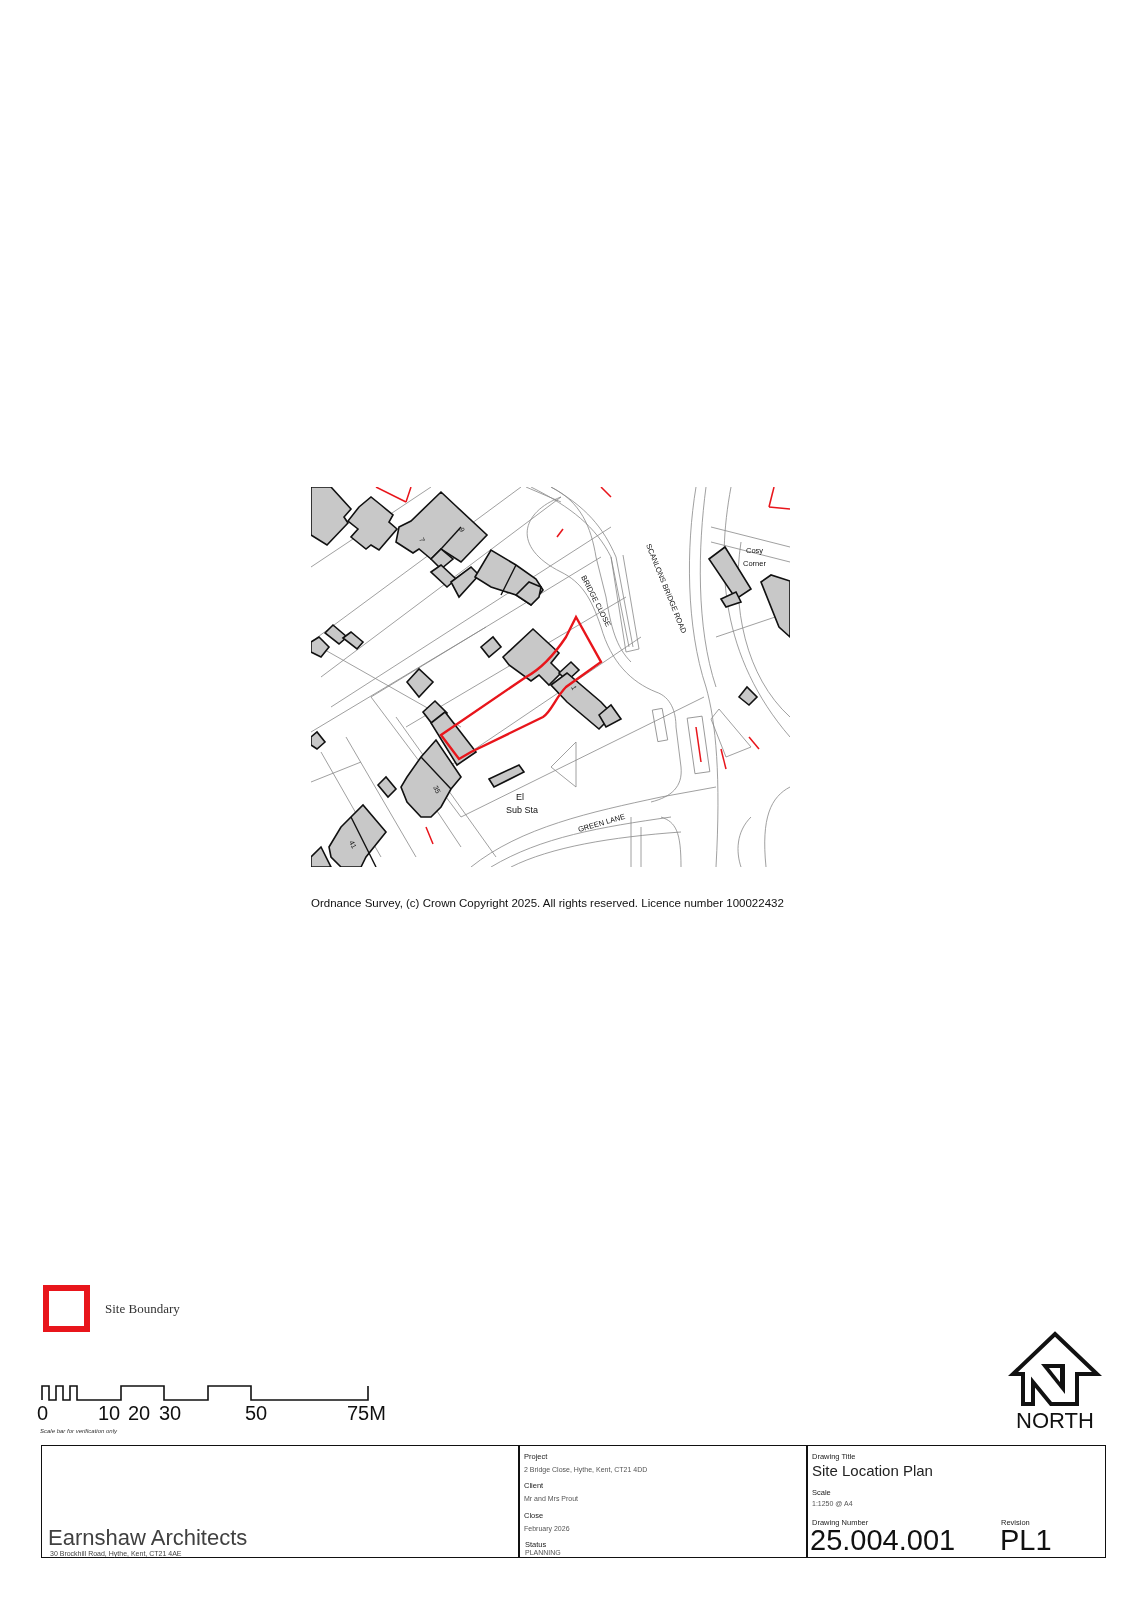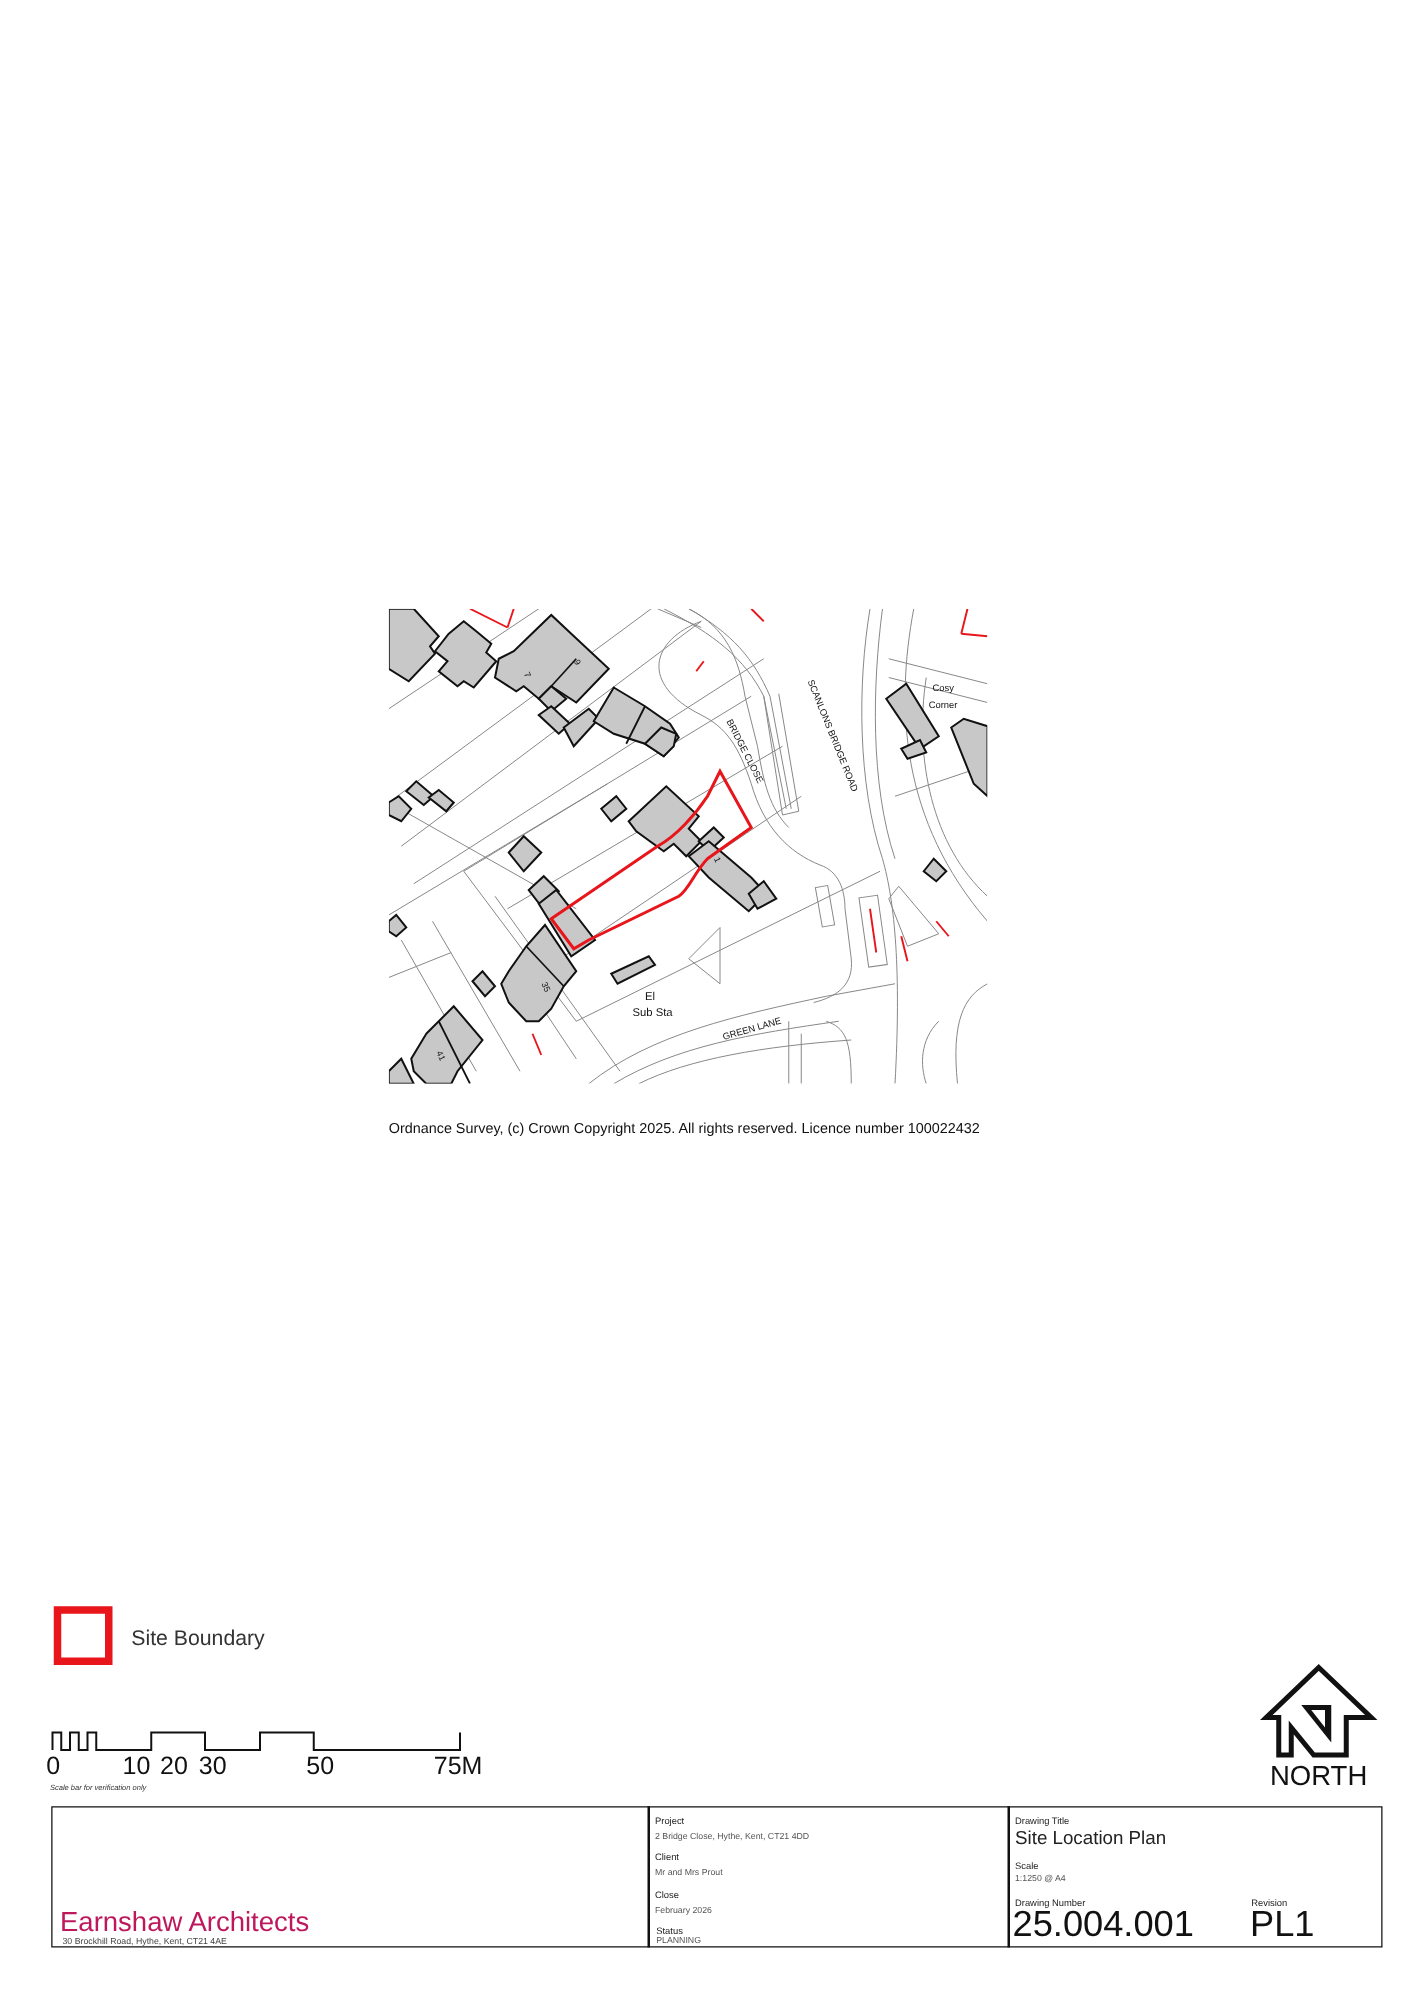--- a/index.html
+++ b/index.html
@@ -2,30 +2,30 @@
 <html><head>
 <meta charset="utf-8">
 <style>
   html, body { margin:0; padding:0; background:#ffffff; }
   body { width:1130px; height:1600px; position:relative; overflow:hidden; font-family:"Liberation Sans", sans-serif; color:#111; }
   .abs { position:absolute; }
   #map { position:absolute; left:311px; top:487px; width:479px; height:380px; overflow:hidden; }
   #map svg { display:block; }
   .copyright { left:311px; top:897px; font-size:11.5px; color:#111; white-space:nowrap; }
   .legend-box { left:43px; top:1285px; width:47px; height:47px; box-sizing:border-box; border:6px solid #e8151b; }
-  .legend-label { left:105px; top:1301px; font-size:17px; color:#333; }
+  .legend-label { left:105px; top:1301px; font-size:13px; color:#333;font-family:Liberation Serif, serif; }
   .scalebar { left:38px; top:1383px; }
   .scale-lbl { top:1402px; font-size:20px; color:#111; }
   .scale-note { left:40px; top:1428px; font-size:6px; font-style:italic; color:#333; }
   .north { left:1005px; top:1330px; }
   .north-label { left:1016px; top:1408px; font-size:22px; color:#111; }
   .titleblock { left:41px; top:1445px; width:1065px; height:113px; box-sizing:border-box; border:1.5px solid #111; }
   .tb-div1 { left:518px; top:1445px; width:1.5px; height:113px; background:#111; }
   .tb-div2 { left:806px; top:1445px; width:1.5px; height:113px; background:#111; }
-  .company { left:48px; top:1525px; font-size:22px; color:#be185d; }
+  .company { left:48px; top:1525px; font-size:22px; color:#404040; }
   .company-addr { left:50px; top:1550px; font-size:7px; color:#444; }
   .lbl { font-size:7.5px; color:#222; }
   .val { font-size:7px; color:#555; }
   .title-val { font-size:15px; color:#222; }
   .big { font-size:29px; color:#111; }
 </style>
 </head>
 <body>
 
 <div id="map">

